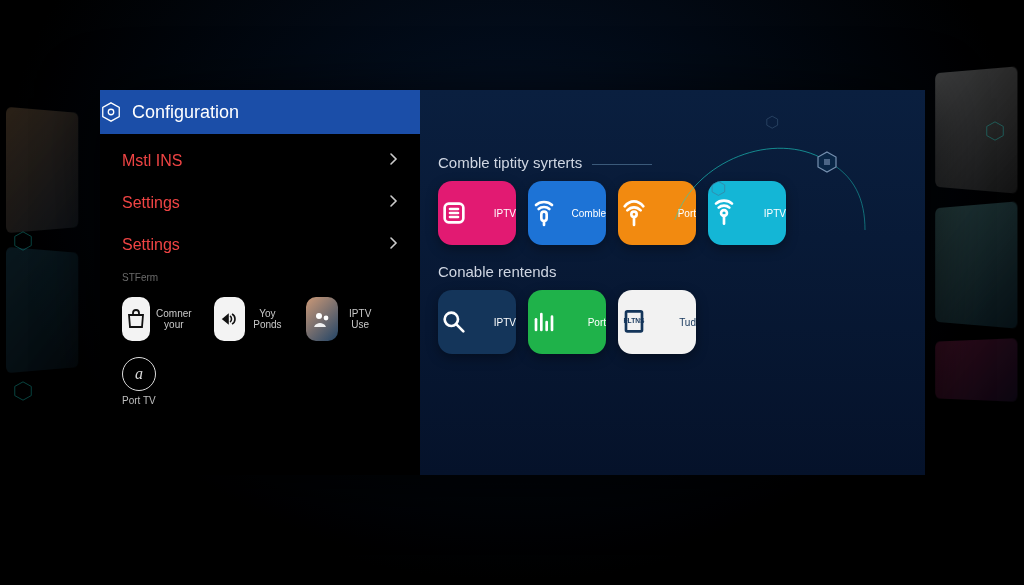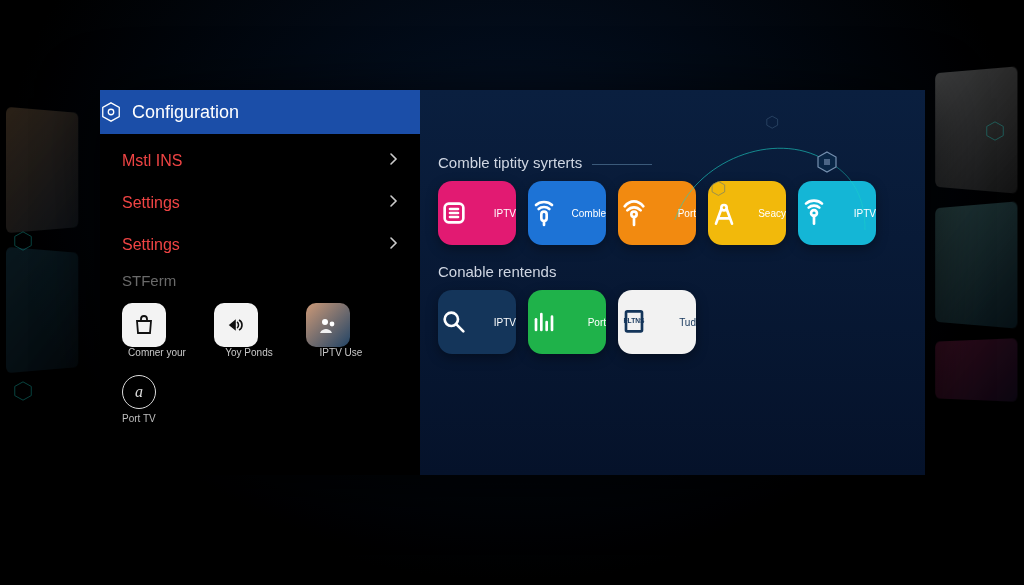--- a/index.html
+++ b/index.html
@@ -19,23 +19,23 @@
 
   .panel{position:absolute;left:100px;top:90px;width:825px;height:385px;display:flex;background:#020a1a;border-radius:2px;box-shadow:0 8px 60px rgba(0,0,0,.8)}
   .sidebar{width:320px;background:#000;display:flex;flex-direction:column}
   .titlebar{height:44px;background:#1b4ea8;display:flex;align-items:center;padding:0 0;gap:10px}
   .titlebar .hexicon{width:22px;height:22px}
   .titlebar .hexicon svg{width:100%;height:100%;stroke:#fff;fill:none;stroke-width:1.4}
   .titlebar .ttl{font-size:18px;font-weight:400}
   .menu{padding:6px 0 0 0}
   .menuitem{display:flex;align-items:center;justify-content:space-between;padding:12px 22px;font-size:16px;color:#ef4444;cursor:pointer}
   .chev{opacity:.8}
-  .subhdr{padding:6px 22px 0;font-size:15px;color:#6a6a6a}
+  .subhdr{padding:6px 22px 0;font-size:10px;color:#6a6a6a}
   .approw{display:flex;gap:22px;padding:14px 22px 0}
-  .app{display:flex;flex-direction:column;gap:0;width:70px;cursor:pointer}
+  .app{display:flex;flex-direction:row;align-items:center;gap:6px;width:70px;cursor:pointer}
   .app .appicon{width:44px;height:44px;border-radius:10px;display:flex;align-items:center;justify-content:center;font-size:20px}
   .app .applabel{font-size:10px;color:#c9c9c9;text-align:center;line-height:1.15}
   .app.bag .appicon{background:#f3f3f3;color:#111}
   .app.ppl .appicon{background:linear-gradient(135deg,#c97,#246)}
   .app.snd .appicon{background:#f3f3f3;color:#111}
   .sage{display:flex;flex-direction:column;align-items:flex-start;gap:4px;padding:16px 22px 0;cursor:pointer}
   .sage .ring{width:32px;height:32px;border-radius:50%;border:1.6px solid #dcdcdc;display:flex;align-items:center;justify-content:center;font-family:serif;font-style:italic;font-size:16px;color:#dcdcdc}
   .sage .slabel{font-size:10px;color:#bfbfbf}
 
   .content{flex:1;position:relative;background:linear-gradient(180deg,#0a1f3f 0%,#05122a 100%);padding:0 18px 18px}
@@ -195,31 +195,20 @@
           <span class="ticon">
               <svg viewBox="0 0 24 24">
                 <path d="M5 7c4-5 10-5 14 0"></path>
                 <path d="M7 10c3-3 7-3 10 0"></path>
                 <circle cx="12" cy="13" r="2"></circle>
                 <line x1="12" y1="15" x2="12" y2="21"></line>
               </svg>
             </span>
           <span class="tlabel">Port</span>
         </div>
-        <div class="tile" style="background:#f2b90b">
-          <span class="ticon">
-              <svg viewBox="0 0 24 24">
-                <circle cx="12" cy="8" r="2"></circle>
-                <path d="M10 9l-4 11"></path>
-                <path d="M14 9l4 11"></path>
-                <line x1="8" y1="16" x2="16" y2="16"></line>
-              </svg>
-            </span>
-          <span class="tlabel">Seacy</span>
-        </div>
         <div class="tile" style="background:#14b6d6">
           <span class="ticon">
               <svg viewBox="0 0 24 24">
                 <path d="M6 5c3-3 9-3 12 0"></path>
                 <path d="M8 8c2-2 6-2 8 0"></path>
                 <circle cx="12" cy="12" r="2.2"></circle>
                 <line x1="12" y1="14" x2="12" y2="20"></line>
               </svg>
             </span>
           <span class="tlabel">IPTV</span>

